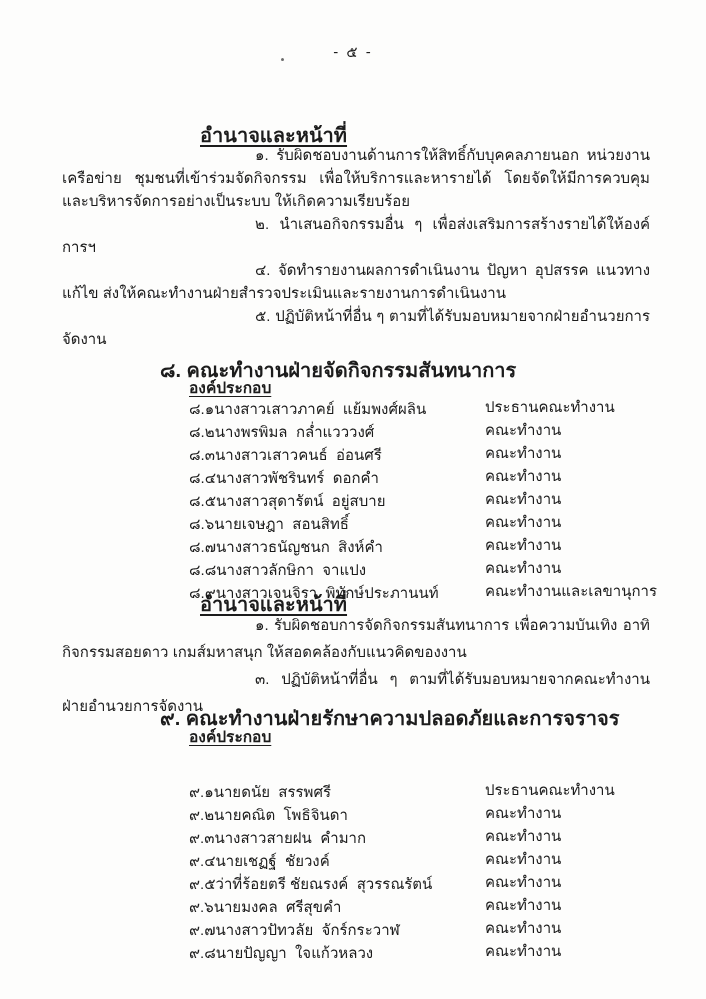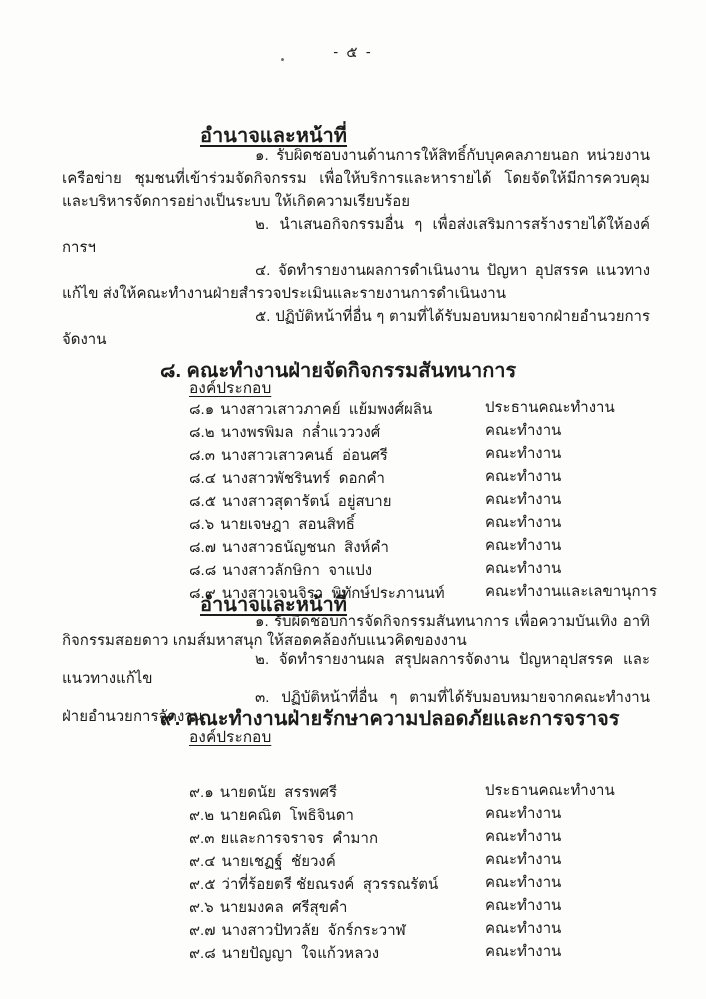--- a/index.html
+++ b/index.html
@@ -37,56 +37,56 @@
   #sec8-duties-heading   { top: 588px; left: 200px; }
 
   .para-block {
     left: 62px;
     width: 588px;
     font-size: 15px;
     line-height: 23px;
     text-align: justify;
   }
   #duties-main-block { top: 143px; }
-  #sec8-duties-block { top: 611px; line-height: 19px; }
+  #sec8-duties-block { top: 611px; line-height: 27px; }
   .para-block p {
     margin: 0;
     text-indent: 193px;
   }
 
   .section-title {
     font-size: 20px;
     font-weight: 700;
   }
   #sec8-title { top: 354px; left: 160px; }
   #sec9-title { top: 702px; left: 160px; }
 
   .comp-heading {
     font-size: 15.5px;
-    font-weight: 400;
+    font-weight: 700;
     text-decoration: underline;
     text-underline-offset: 3px;
   }
   #sec8-comp-heading { top: 375px; left: 189px; }
   #sec9-comp-heading { top: 724px; left: 189px; }
 
   .member-list {
     left: 189px;
     width: 470px;
     font-size: 15px;
   }
   #sec8-members { top: 397px; }
   #sec9-members { top: 780px; }
   .member-row {
     position: relative;
     height: 23px;
     line-height: 23px;
     white-space: nowrap;
   }
-  .member-no { display: inline-block; margin-right: 6px; }
+  .member-no { display: inline-block; }
   .member-name { white-space: pre; text-align: right; }
   .member-role {
     position: absolute;
     left: 296px;
     top: 0;
     white-space: pre;
     font-family: Liberation Mono, monospace;
   }
 </style>
 </head>
@@ -142,38 +142,37 @@
   </div>
   <div class="member-row">
     <span class="member-no">๘.๙</span><span class="member-name">นางสาวเจนจิรา  พิทักษ์ประภานนท์</span>
     <span class="member-role">คณะทำงานและเลขานุการ</span>
   </div>
 </div>
 
 <div class="abs duty-heading" id="sec8-duties-heading">อำนาจและหน้าที่</div>
 <div class="abs para-block" id="sec8-duties-block">
   <p>๑. รับผิดชอบการจัดกิจกรรมสันทนาการ เพื่อความบันเทิง อาทิ กิจกรรมสอยดาว เกมส์มหาสนุก ให้สอดคล้องกับแนวคิดของงาน</p>
-  <p>๒. จัดทำรายงานผล สรุปผลการจัดงาน ปัญหาอุปสรรค และแนวทางแก้ไข</p>
   <p>๓. ปฏิบัติหน้าที่อื่น ๆ ตามที่ได้รับมอบหมายจากคณะทำงานฝ่ายอำนวยการจัดงาน</p>
 </div>
 
 <div class="abs section-title" id="sec9-title">๙. คณะทำงานฝ่ายรักษาความปลอดภัยและการจราจร</div>
 <div class="abs comp-heading" id="sec9-comp-heading">องค์ประกอบ</div>
 
 <div class="abs member-list" id="sec9-members">
   <div class="member-row">
     <span class="member-no">๙.๑</span><span class="member-name">นายดนัย  สรรพศรี</span>
     <span class="member-role">ประธานคณะทำงาน</span>
   </div>
   <div class="member-row">
     <span class="member-no">๙.๒</span><span class="member-name">นายคณิต  โพธิจินดา</span>
     <span class="member-role">คณะทำงาน</span>
   </div>
   <div class="member-row">
-    <span class="member-no">๙.๓</span><span class="member-name">ยและการจราจร  คำมาก</span>
+    <span class="member-no">๙.๓</span><span class="member-name">นางสาวสายฝน  คำมาก</span>
     <span class="member-role">คณะทำงาน</span>
   </div>
   <div class="member-row">
     <span class="member-no">๙.๔</span><span class="member-name">นายเชฏฐ์  ชัยวงค์</span>
     <span class="member-role">คณะทำงาน</span>
   </div>
   <div class="member-row">
     <span class="member-no">๙.๕</span><span class="member-name">ว่าที่ร้อยตรี ชัยณรงค์  สุวรรณรัตน์</span>
     <span class="member-role">คณะทำงาน</span>
   </div>

